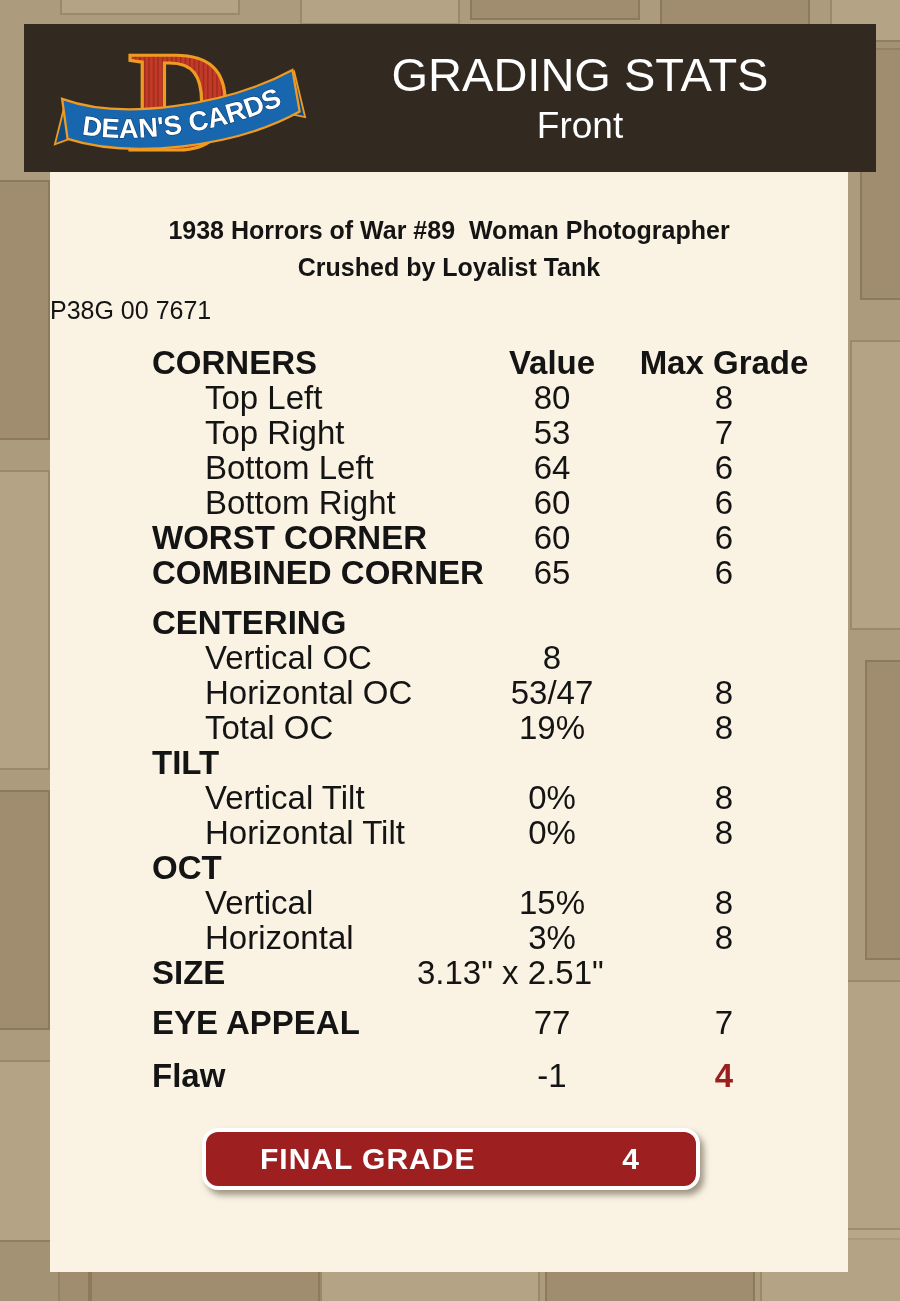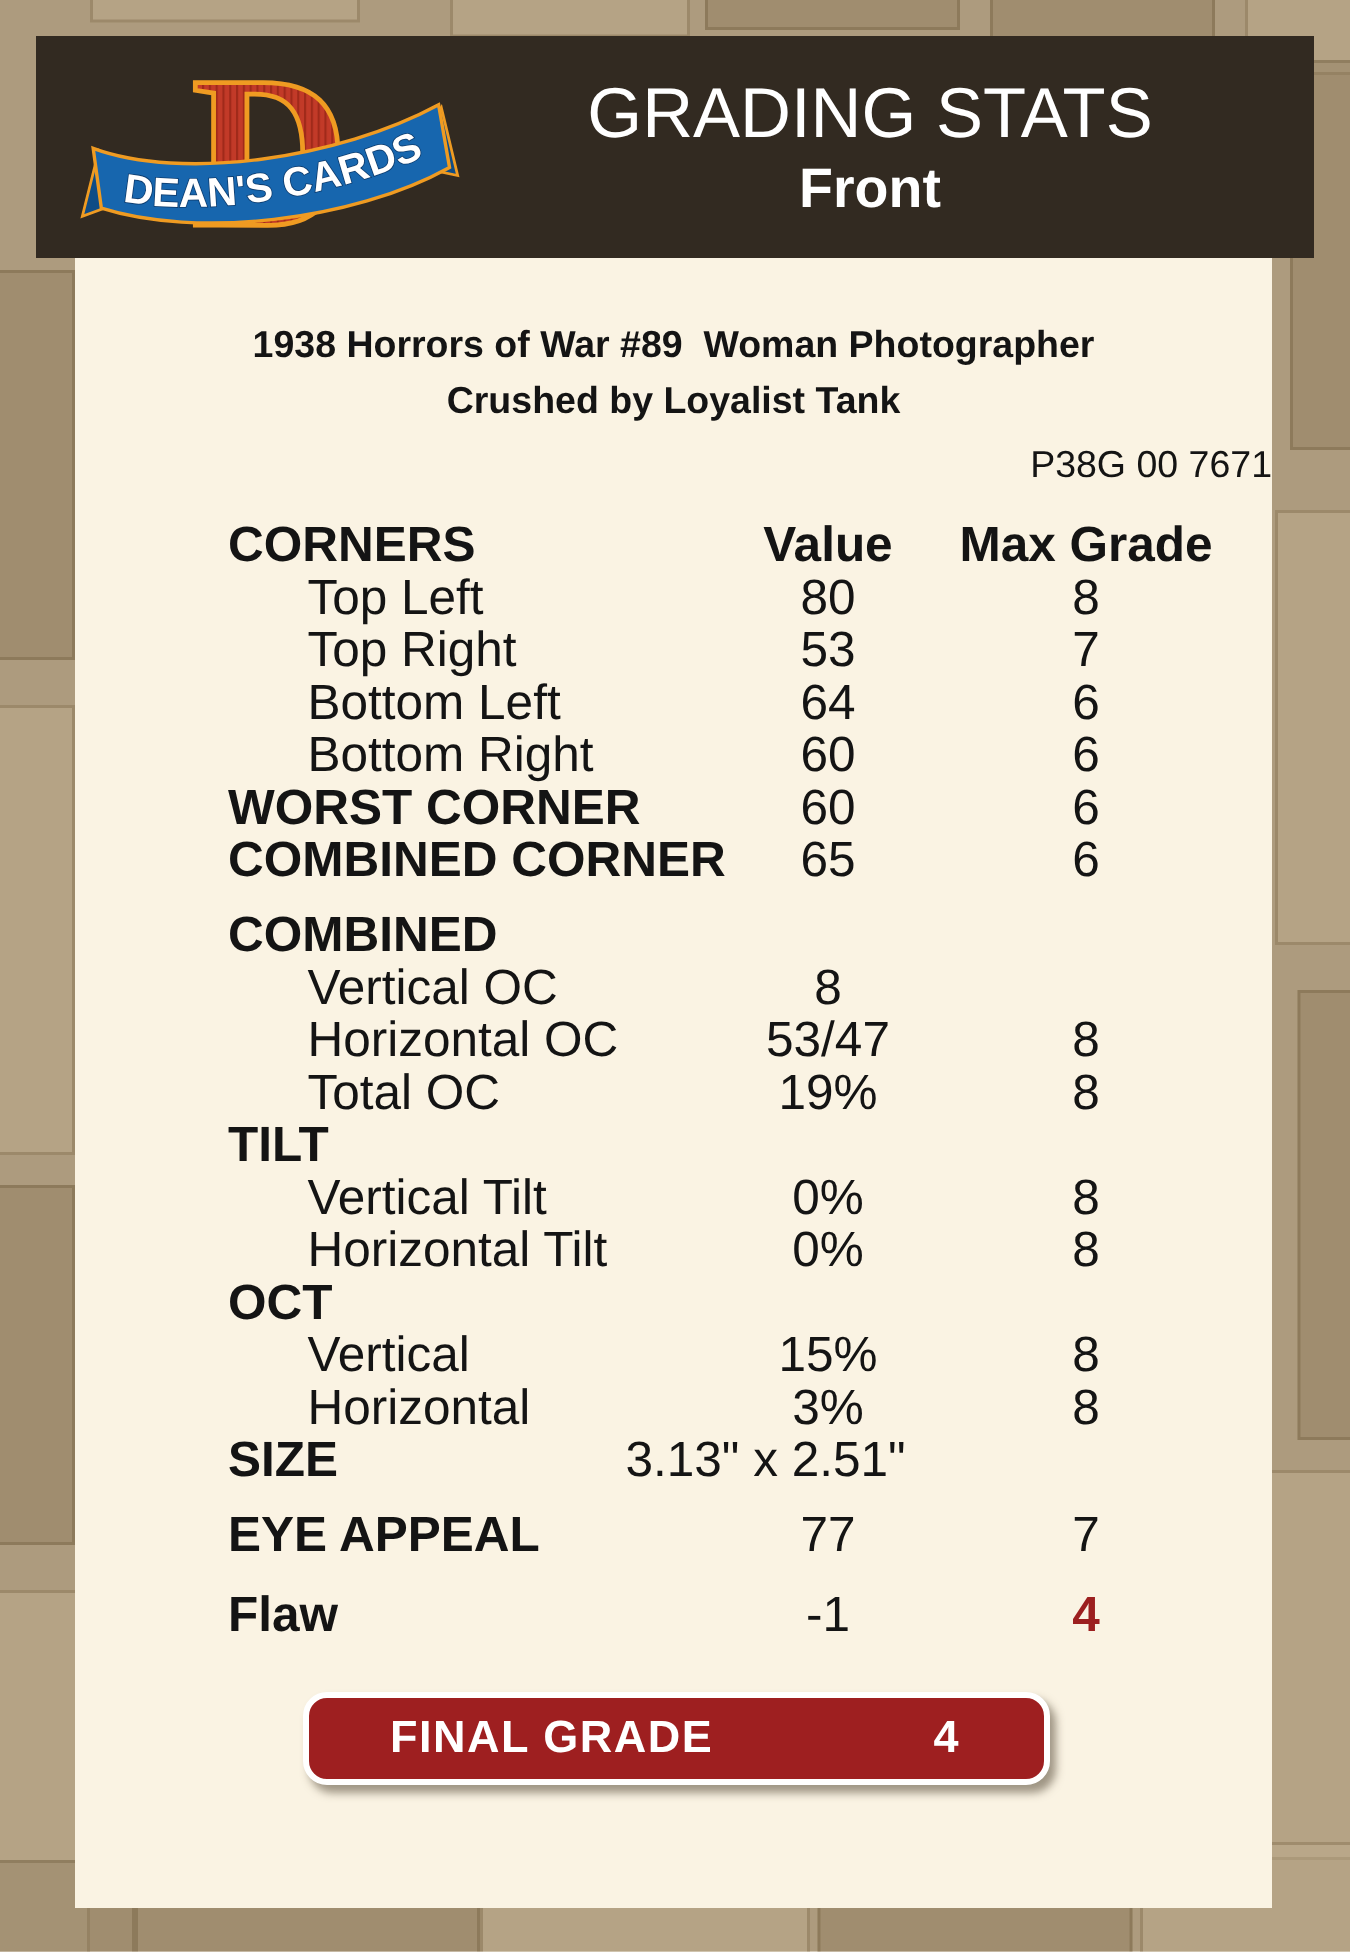--- a/index.html
+++ b/index.html
@@ -32,29 +32,29 @@
 
   .header-bar{
     position:absolute; left:24px; top:24px; width:852px; height:148px;
     background:var(--header-bg,#322a21);
     display:flex; align-items:center;
   }
   .logo-wrap{width:302px; padding-left:22px; box-sizing:border-box;}
   .logo-wrap svg{display:block; width:268px; height:136px;}
   .header-text{flex:1; padding-right:42px; text-align:center; color:#ffffff;}
   .header-title{font-size:47px; line-height:52px; font-weight:normal;}
-  .header-sub{font-size:37px; line-height:42px; margin-top:4px;font-weight:bold;}
+  .header-sub{font-size:37px; line-height:42px; margin-top:4px;}
 
   .card-body{
     position:absolute; left:50px; top:172px; width:798px; height:1100px;
     background:var(--body-bg,#faf3e3); color:#141414;
   }
   .card-title{position:absolute; top:40px; left:0; right:0; text-align:center;
     font-size:25px; font-weight:bold; line-height:37px; white-space:pre-wrap;}
-  .cert{position:absolute; top:124px; left:0; right:0; text-align:right; font-size:25px;margin-left:28px;}
+  .cert{position:absolute; top:124px; left:0; right:0; text-align:left; font-size:25px;}
 
   .stats{position:absolute; top:173px; left:0; right:0;}
   .trow{display:grid; grid-template-columns:422px 160px 184px; height:35px; line-height:35px; font-size:33px;}
   .trow .c-label{padding-left:102px; white-space:nowrap;}
   .trow.indent .c-label{padding-left:155px;}
   .trow.bold .c-label{font-weight:bold;}
   .thead .c-label, .thead .c-value, .thead .c-max{font-weight:bold;}
   .c-value,.c-max{text-align:center; white-space:nowrap;}
   .trow.gap{margin-top:15px;}
   .trow.gap-lg{margin-top:18px;}
@@ -163,21 +163,21 @@
     <div class="c-max">6</div>
   </div>
 
   <div class="trow bold">
     <div class="c-label">COMBINED CORNER</div>
     <div class="c-value">65</div>
     <div class="c-max">6</div>
   </div>
 
   <div class="trow bold gap">
-    <div class="c-label">COMBINED</div>
+    <div class="c-label">CENTERING</div>
     <div class="c-value"></div>
     <div class="c-max"></div>
   </div>
 
   <div class="trow indent">
     <div class="c-label">Vertical OC</div>
     <div class="c-max">8</div>
   </div>
 
   <div class="trow indent">

